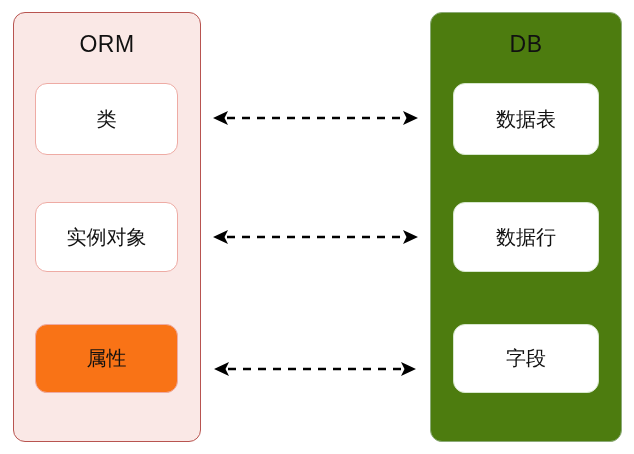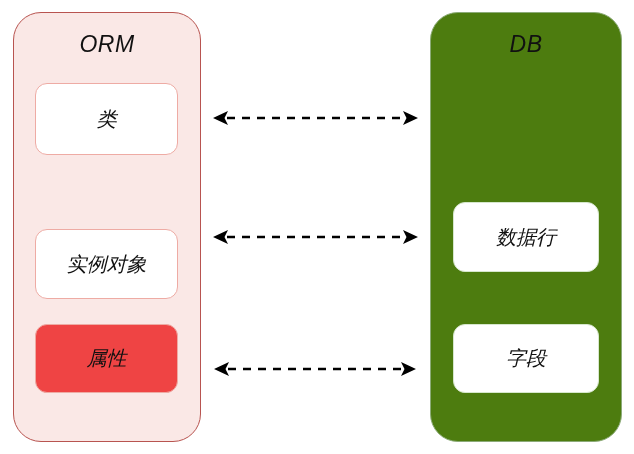--- a/index.html
+++ b/index.html
@@ -12,24 +12,23 @@
     position: relative;
     width: 634px;
     height: 454px;
     background: #ffffff;
     overflow: hidden;
   }
   .container {
     position: absolute;
     top: 12px;
     height: 430px;
-    border-radius: 28px;
+    border-radius: 12px;
     border: 1px solid transparent;
     box-sizing: border-box;
-    font-style: italic;
   }
   .container.orm {
     left: 13px;
     width: 188px;
   }
   .container.db {
     left: 430px;
     width: 192px;
   }
   .container-title {
@@ -88,23 +87,24 @@
     <g class="arrow-stroke">
       <line x1="228" y1="369" x2="402" y2="369" stroke="#000000" stroke-width="2.6" stroke-dasharray="8 7"></line>
       <polygon points="214,369 229,362 225.5,369 229,376" fill="#000000"></polygon>
       <polygon points="416,369 401,362 404.5,369 401,376" fill="#000000"></polygon>
     </g>
   </svg>
 
   <div class="container orm" style="background: rgb(250, 232, 230); border-color: rgb(184, 84, 80);">
     <div class="container-title">ORM</div>
     <div class="node r1" style="background: rgb(255, 255, 255); border-color: rgb(238, 171, 164);">类</div>
-    <div class="node r2" style="background: rgb(255, 255, 255); border-color: rgb(238, 171, 164); margin-top: 27px;">实例对象</div>
-    <div class="node r3" style="background: #ef4444; border-color: rgb(238, 171, 164); text-align: right;">属性</div>
+    <div class="node r2" style="background: rgb(255, 255, 255); border-color: rgb(238, 171, 164);">实例对象</div>
+    <div class="node r3" style="background: #f97316; border-color: rgb(238, 171, 164); text-align: right;">属性</div>
   </div>
 
   <div class="container db" style="background: #4d7c0f; border-color: rgb(140, 171, 120);">
     <div class="container-title">DB</div>
+    <div class="node r1" style="background: rgb(255, 255, 255); border-color: rgb(214, 231, 205);">数据表</div>
     <div class="node r3" style="background: rgb(255, 255, 255); border-color: rgb(214, 231, 205);">字段</div>
     <div class="node r2" style="background: rgb(255, 255, 255); border-color: rgb(214, 231, 205);">数据行</div>
   </div>
 
 </div>
 
 </body></html>

